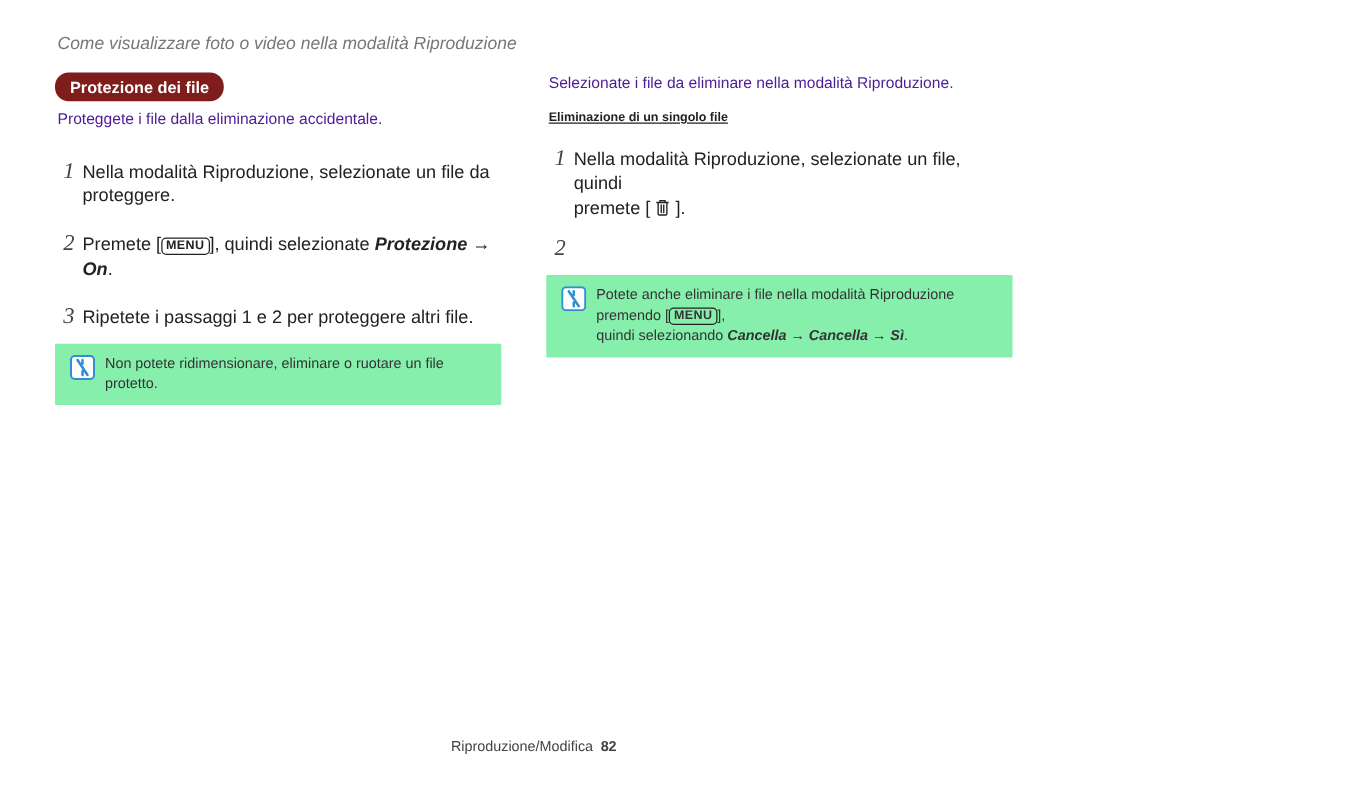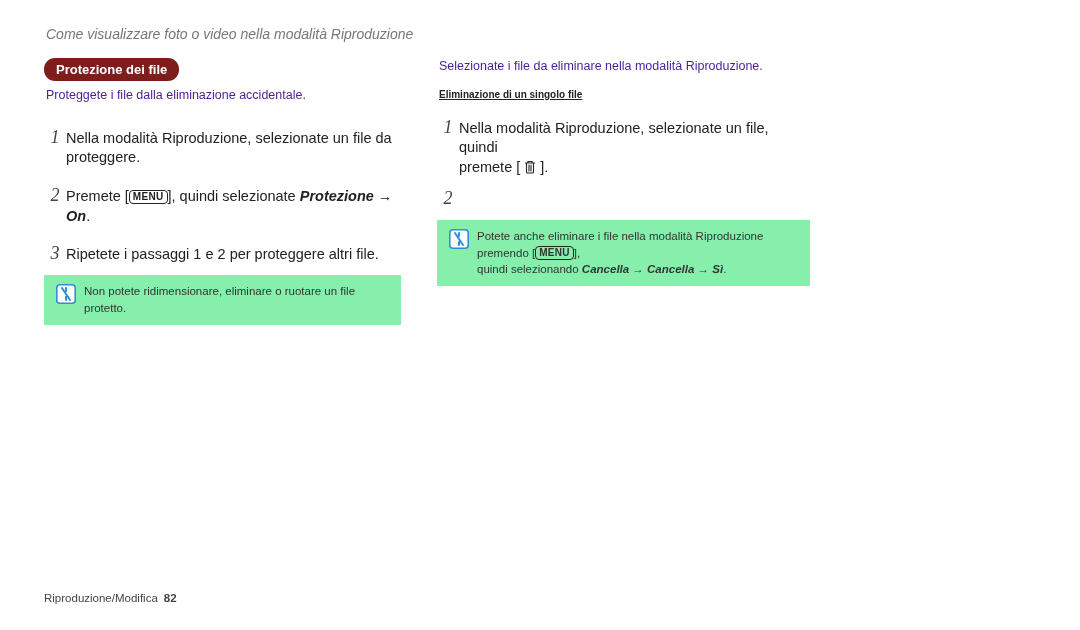--- a/index.html
+++ b/index.html
@@ -118,20 +118,21 @@
     margin-top: 1px;
   }
   .note-icon svg { width: 20px; height: 20px; }
   .note-text {
     font-size: 11.5px;
     line-height: 1.45;
     color: #333;
   }
 
   .footer {
+    text-align: center;
     font-size: 11.5px;
     color: #444;
     padding-bottom: 2px;
   }
   .footer-label { }
   .footer-num { font-weight: 700; margin-left: 6px; }
 </style>
 </head>
 <body>
 

